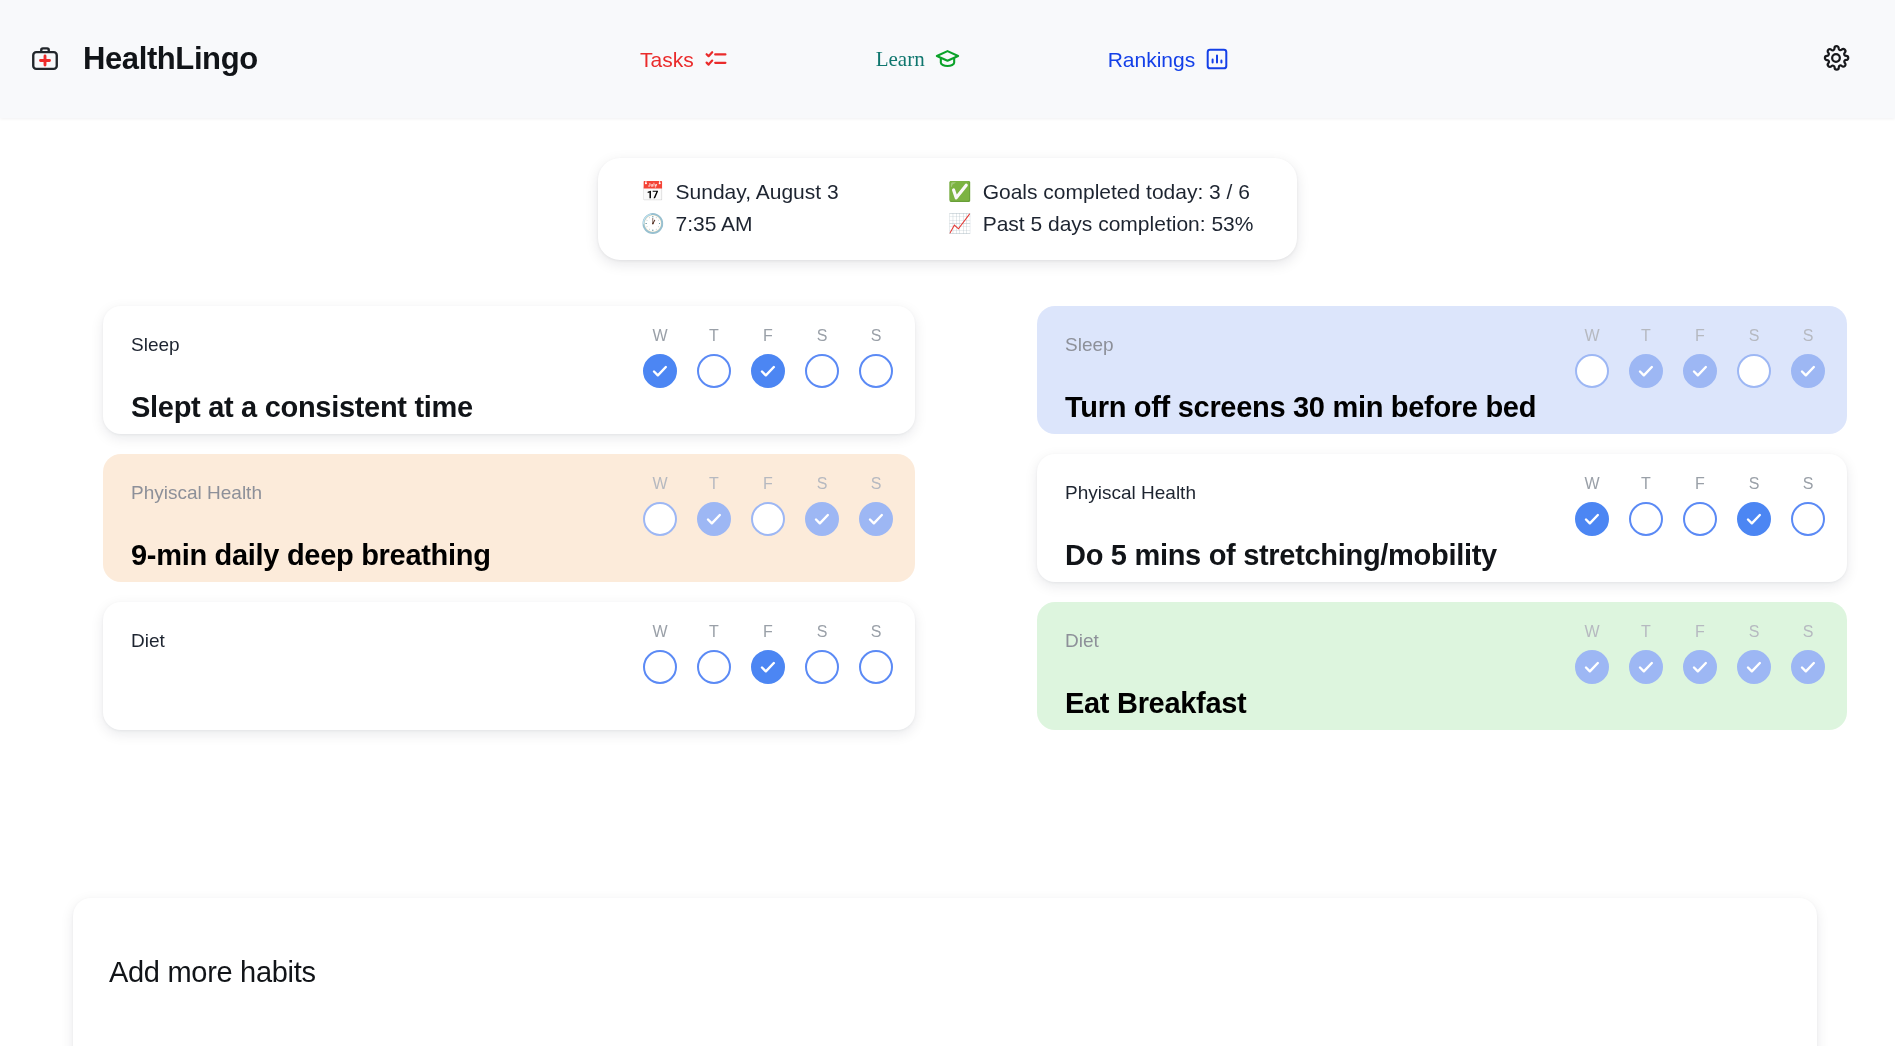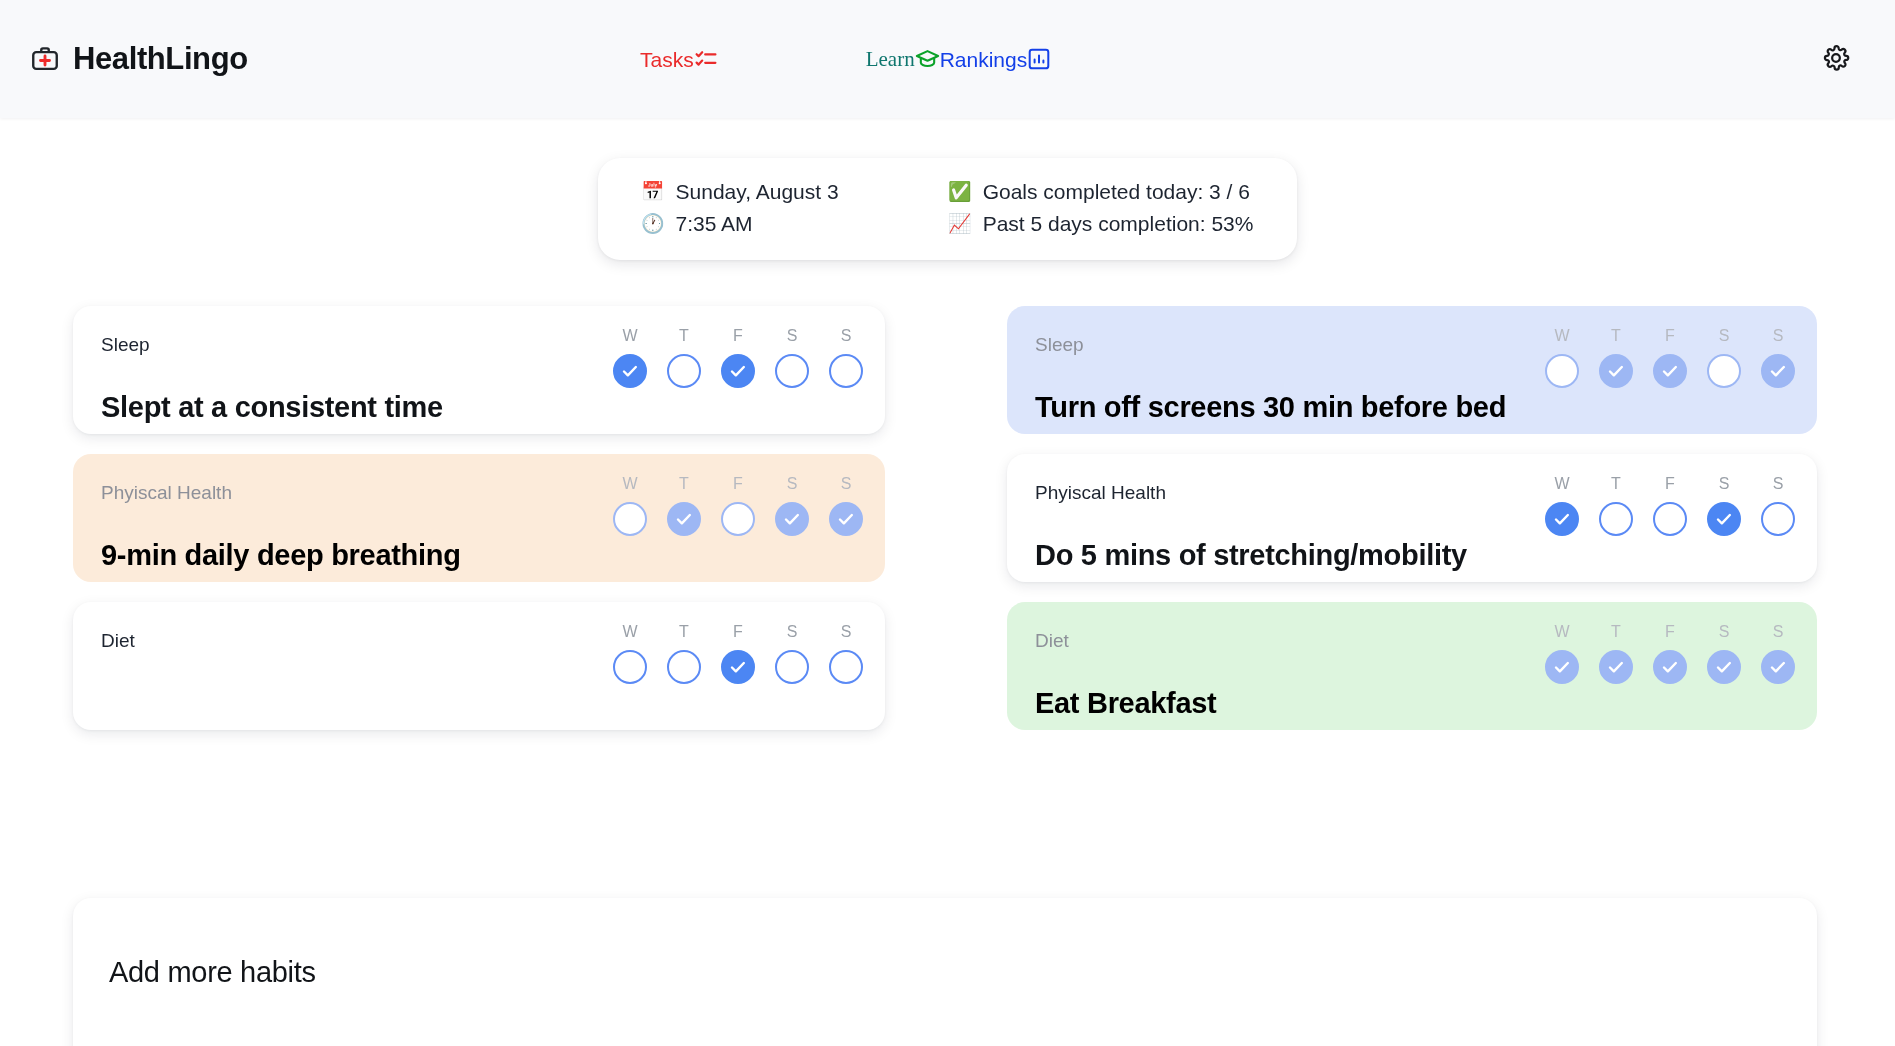--- a/index.html
+++ b/index.html
@@ -24,21 +24,21 @@
     align-items: center;
   }
 
   .brand {
     position: absolute;
     left: 30px;
     top: 50%;
     transform: translateY(-50%);
     display: flex;
     align-items: center;
-    gap: 13px;
+    gap: 23px;
     cursor: pointer;
   }
   .brand-icon { width: 30px; height: 30px; display: block; }
   .brand-title {
     font-size: 31px;
     font-weight: 700;
     color: #111418;
     letter-spacing: -0.4px;
     white-space: nowrap;
   }
@@ -47,29 +47,30 @@
     position: absolute;
     left: 640px;
     top: 0;
     height: 118px;
     display: flex;
     align-items: center;
   }
   .nav-item {
     display: flex;
     align-items: center;
+    gap: 10px;
     font-size: 21px;
     cursor: pointer;
     white-space: nowrap;
   }
   .nav-item .nav-label { line-height: 1; }
   .nav-item svg { display: block; }
   .nav-item.tasks { color: #ea2b2b; }
   .nav-item.learn { color: #0f766e; margin-left: 148px; font-family: Liberation Serif, serif; }
-  .nav-item.rankings { color: #1440e8; }
+  .nav-item.rankings { color: #1440e8; margin-left: 148px; }
 
   .settings-btn {
     position: absolute;
     right: 42px;
     top: 50%;
     transform: translateY(-50%);
     width: 34px;
     height: 34px;
     display: flex;
     align-items: center;
@@ -105,21 +106,21 @@
     white-space: nowrap;
     line-height: 1.15;
   }
   .status-emoji { font-size: 19px; width: 22px; display: inline-block; }
 
   
   .habits {
     position: relative;
     width: 1895px;
     margin-top: 46px;
-    padding: 0 73px;
+    padding: 0 103px;
     display: grid;
     grid-template-columns: 812px 810px;
     column-gap: 122px;
     row-gap: 20px;
   }
 
   .habit-card {
     position: relative;
     height: 128px;
     border-radius: 18px;

